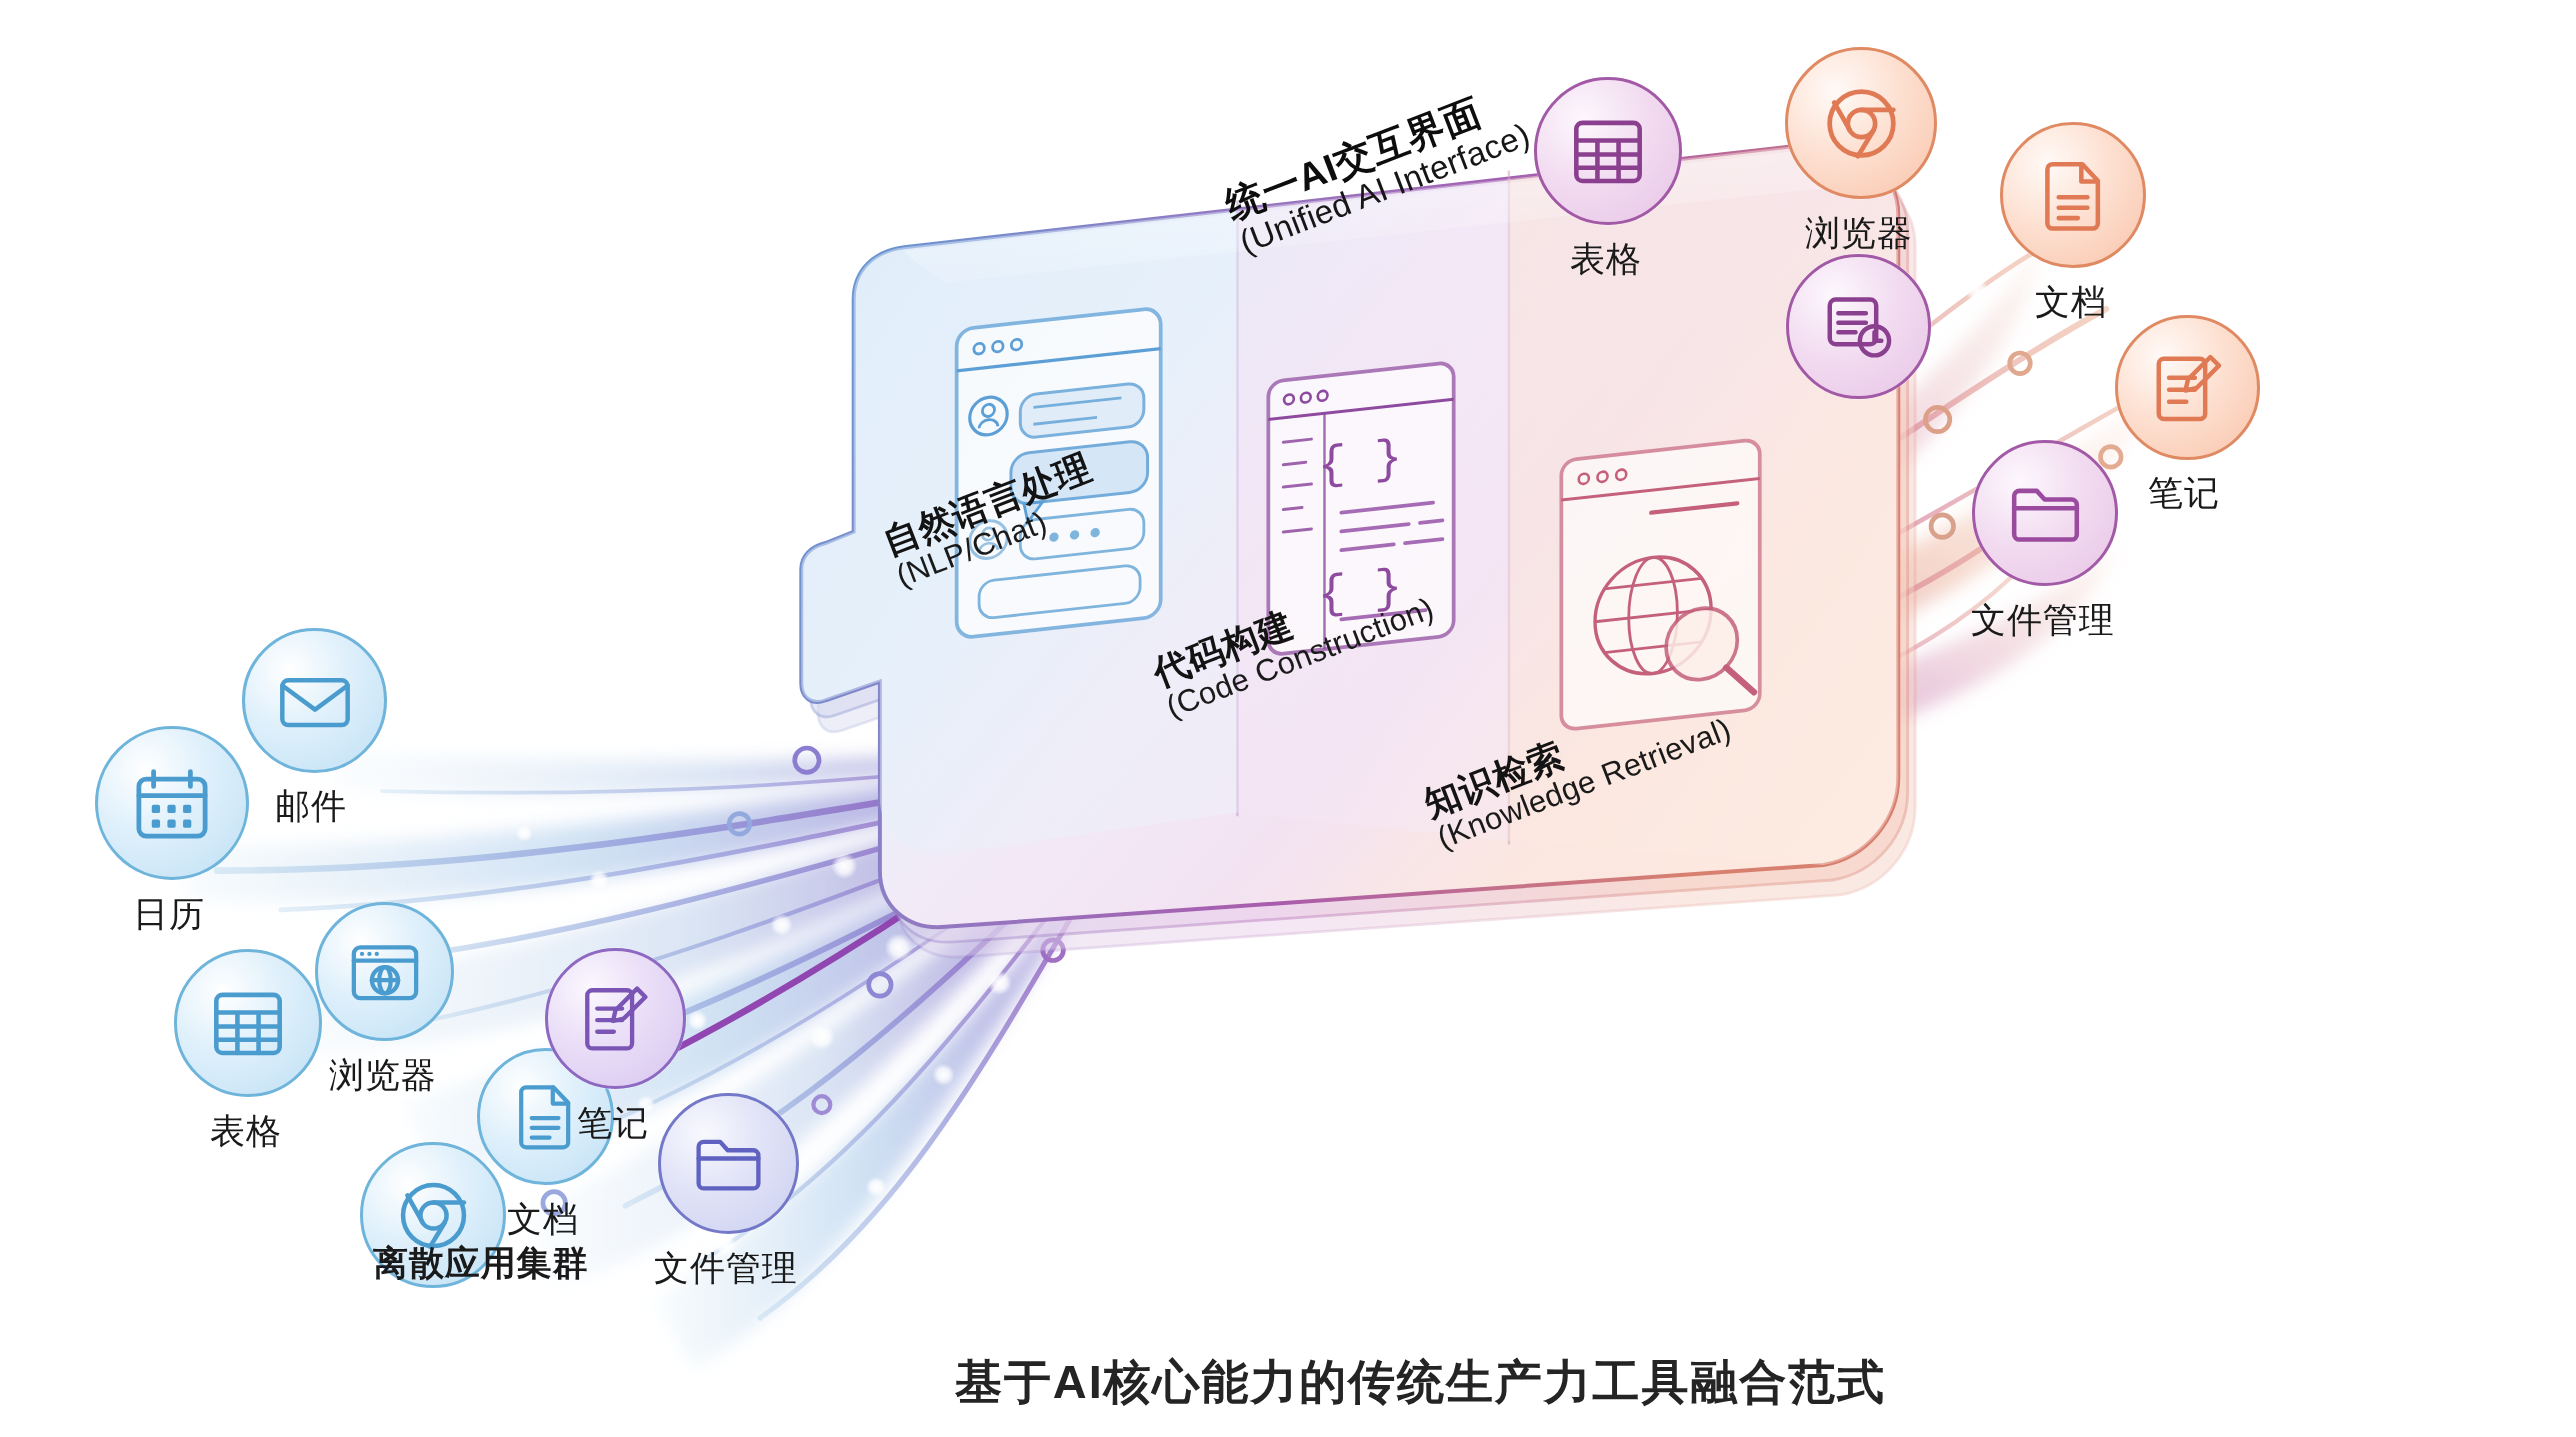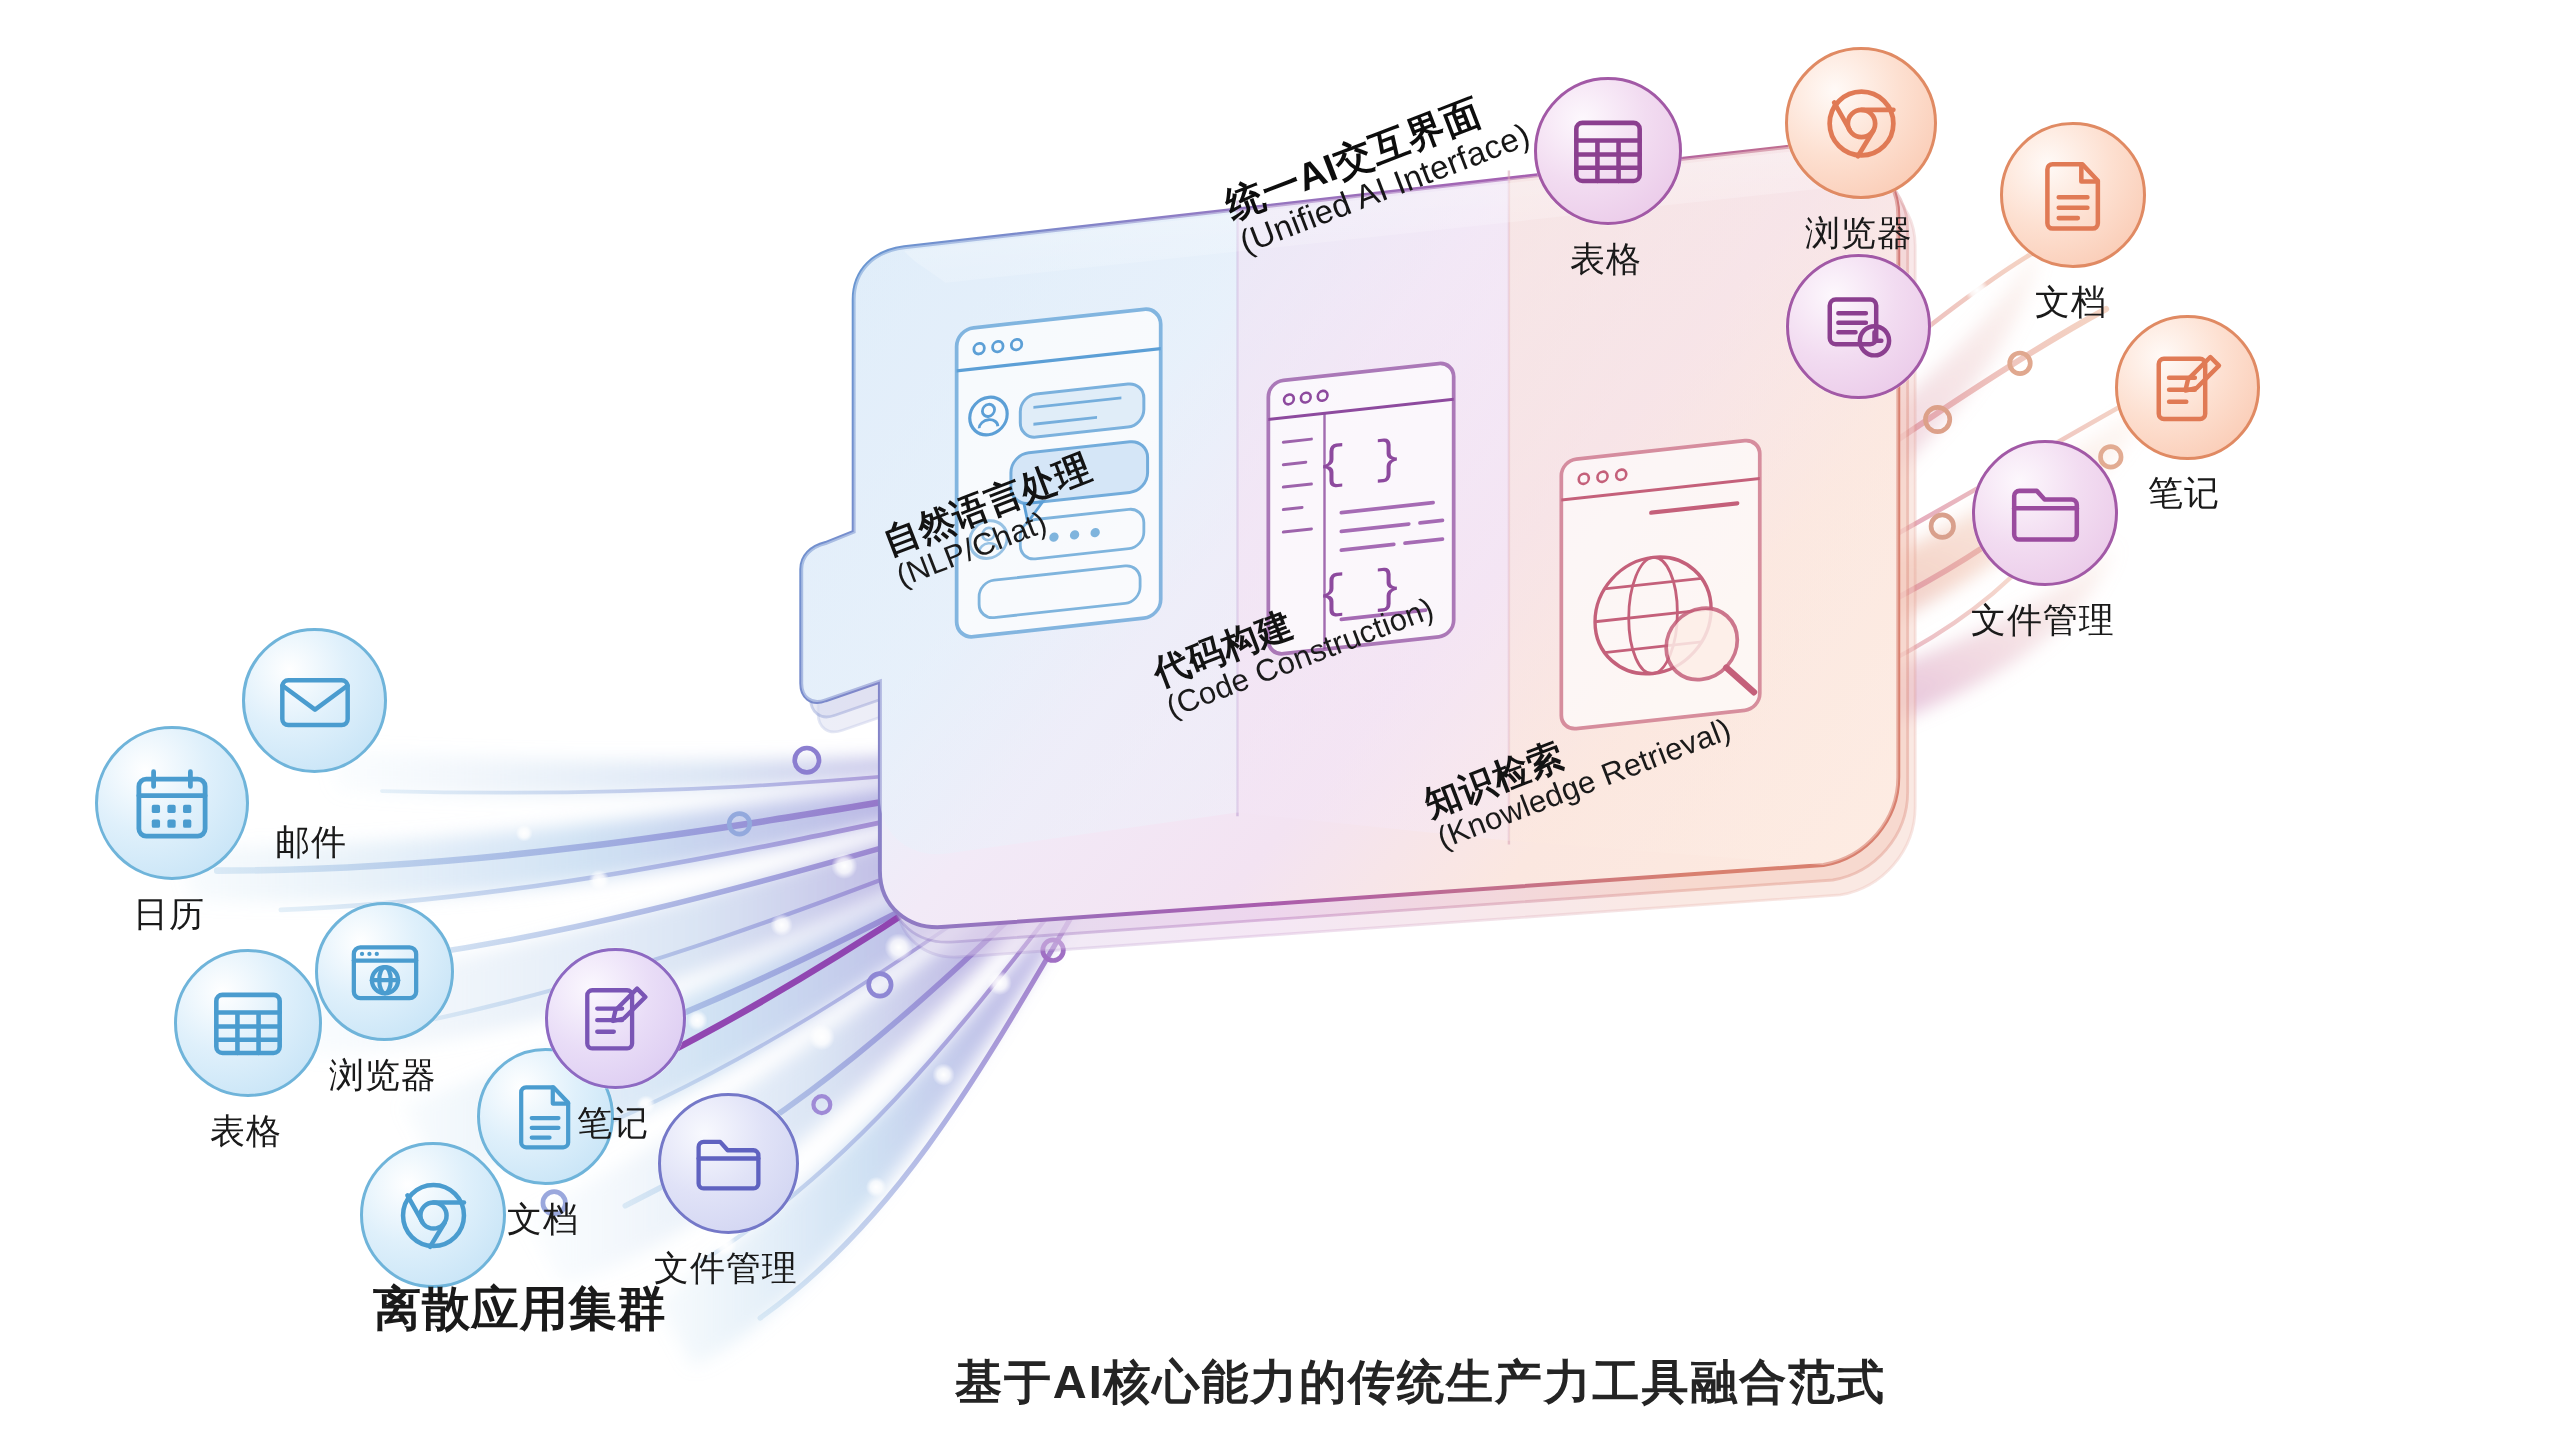--- a/index.html
+++ b/index.html
@@ -7,21 +7,21 @@
     width:2576px;height:1438px;overflow:hidden;position:relative;
     font-family:"Liberation Sans","DejaVu Sans",sans-serif;
     -webkit-font-smoothing:antialiased;
   }
   #stage{position:absolute;inset:0;width:2576px;height:1438px;}
   svg.layer{position:absolute;left:0;top:0;width:2576px;height:1438px;overflow:visible;}
 
   
   .lbl{position:absolute;color:#1a1a1a;white-space:nowrap;}
   .icon-label{font-size:35px;font-weight:400;letter-spacing:0.9px;}
-  .cluster-title{font-size:48px;font-weight:700;letter-spacing:0.9px;margin-top:37px;}
+  .cluster-title{font-size:35px;font-weight:700;letter-spacing:0.9px;}
   .caption{font-size:47px;font-weight:700;letter-spacing:1.9px;color:#242424;}
 
   .panel-lbl{position:absolute;transform-origin:0 50%;}
   .panel-lbl .cn{display:block;font-size:36px;font-weight:700;letter-spacing:0.5px;color:#131313;line-height:1.05;}
   .panel-lbl .en{display:block;font-size:31px;font-weight:400;letter-spacing:0.3px;color:#1a1a1a;line-height:1.08;}
 
   .slab-title{position:absolute;transform-origin:0 50%;}
   .slab-title .cn{display:block;font-size:38px;font-weight:800;letter-spacing:0.5px;color:#0d0d0d;line-height:1.05;}
   .slab-title .en{display:block;font-size:33px;font-weight:400;letter-spacing:0.3px;color:#161616;line-height:1.08;}
 
@@ -375,21 +375,21 @@
        </g>
         </svg>
       </div>
       <div class="lbl icon-label" style="left: 133px; top: 891px; width: 71px; text-align: left;">日历</div>
       <div class="bubble" style="left: 242px; top: 628px; width: 139px; height: 139px; background: radial-gradient(circle at 32% 28%, rgb(255, 255, 255) 0%, rgb(223, 240, 251) 42%, rgb(191, 224, 245) 100%); border: 3.3px solid rgb(111, 180, 218); box-shadow: rgba(255, 255, 255, 0.6) 0px 0px 0px 0.5px;">
         <svg width="86" height="86" viewBox="0 0 100 100" fill="none" stroke="#4a9ccf" stroke-width="5.2" stroke-linecap="round" stroke-linejoin="round">
           <rect x="12" y="26" width="76" height="52" rx="7"></rect>
        <path d="M12 32 L50 60 L88 32"></path>
         </svg>
       </div>
-      <div class="lbl icon-label" style="left: 275px; top: 819px; width: 71px; ">邮件</div>
+      <div class="lbl icon-label" style="left: 275px; top: 783px; width: 71px; ">邮件</div>
       <div class="bubble" style="left: 174px; top: 949px; width: 142px; height: 142px; background: radial-gradient(circle at 32% 28%, rgb(255, 255, 255) 0%, rgb(223, 240, 251) 42%, rgb(191, 224, 245) 100%); border: 3.3px solid rgb(111, 180, 218); box-shadow: rgba(255, 255, 255, 0.6) 0px 0px 0px 0.5px;">
         <svg width="88" height="88" viewBox="0 0 100 100" fill="none" stroke="#4a9ccf" stroke-width="5.2" stroke-linecap="round" stroke-linejoin="round">
           <rect x="14" y="18" width="72" height="66" rx="7"></rect>
        <path d="M14 38 H86 M14 54 H86 M14 69 H86 M38 38 V84 M62 38 V84"></path>
         </svg>
       </div>
       <div class="lbl icon-label" style="left: 210px; top: 1108px; width: 71px; text-align: center;">表格</div>
       <div class="bubble" style="left: 315px; top: 902px; width: 133px; height: 133px; background: radial-gradient(circle at 32% 28%, rgb(255, 255, 255) 0%, rgb(223, 240, 251) 42%, rgb(191, 224, 245) 100%); border: 3.3px solid rgb(111, 180, 218); box-shadow: rgba(255, 255, 255, 0.6) 0px 0px 0px 0.5px;">
         <svg width="82" height="82" viewBox="0 0 100 100" fill="none" stroke="#4a9ccf" stroke-width="5.199999999999999" stroke-linecap="round" stroke-linejoin="round">
           <rect x="12" y="20" width="76" height="62" rx="8"></rect>

